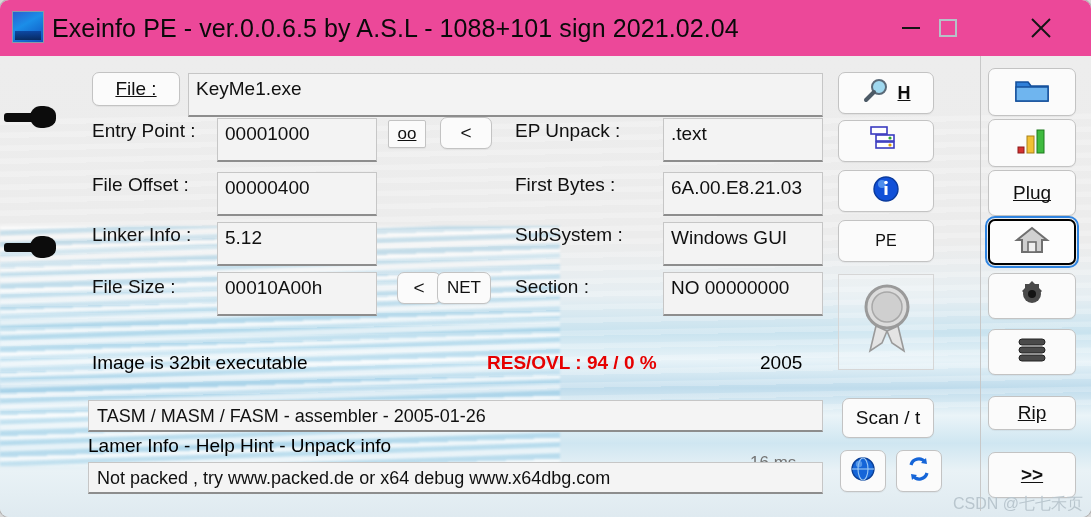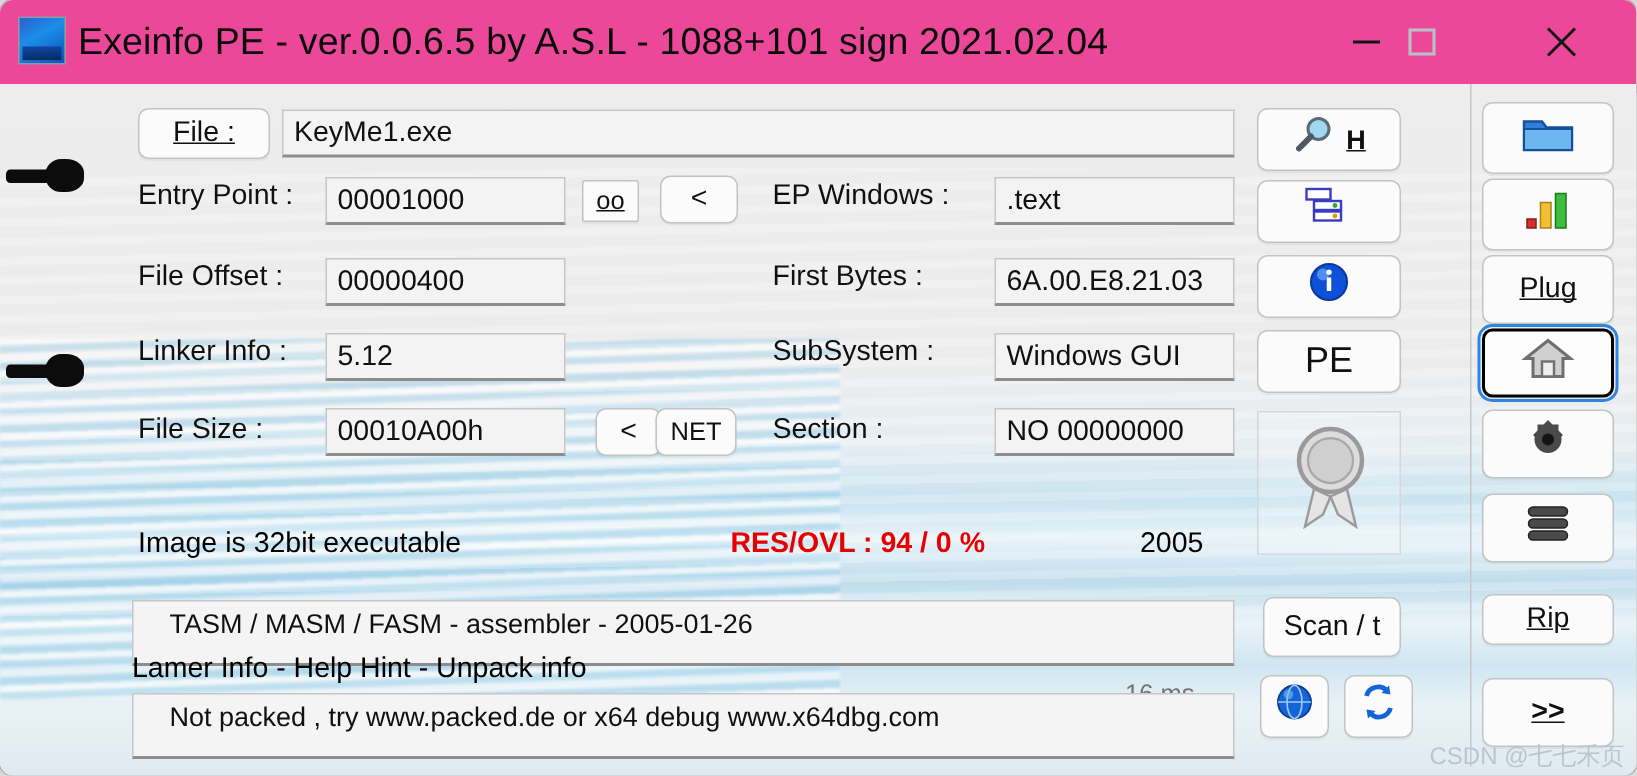--- a/index.html
+++ b/index.html
@@ -49,39 +49,39 @@
   .ptr:before{content:"";position:absolute;left:0;top:9px;width:38px;height:9px;
           background:#0c0c0c;border-radius:3px;}
   .ptr:after{content:"";position:absolute;left:26px;top:2px;width:26px;height:22px;
           background:#0c0c0c;border-radius:50% 55% 55% 50%/60% 50% 50% 60%;}
   #ptr-top{left:4px;top:104px;} #ptr-bottom{left:4px;top:234px;}
 
   
   .lbl{position:absolute;font-size:19px;color:#101010;white-space:nowrap;}
   .fld{position:absolute;background:#f3f3f3;border:1px solid #c6c6c6;
        border-bottom:2px solid #8d8d8d;box-sizing:border-box;
-       font-size:19px;color:#101010;padding:0 7px;line-height:30px;height:32px;
+       font-size:19px;color:#101010;padding:0 7px;line-height:30px;height:44px;
        overflow:hidden;white-space:nowrap;text-overflow:clip;}
   .btn{position:absolute;background:#fbfbfb;border:1px solid #c3c3c3;border-radius:7px;
        box-sizing:border-box;font-size:19px;color:#101010;text-align:center;
        display:flex;align-items:center;justify-content:center;cursor:default;
        box-shadow:0 1px 1px rgba(0,0,0,.05);}
   .btn.sq{border-radius:2px;}
   .btn.focus{border:2px solid #000;outline:2px solid #2f84e0;outline-offset:1px;background:#fdfdfd;}
   .u{text-decoration:underline;}
 
   
   .stat{position:absolute;font-size:19px;white-space:nowrap;}
   .red{color:#e60000;font-weight:bold;}
   .grey{color:#737373;margin-top:16px;}
 
   
   .infobox{position:absolute;background:#f4f4f4;border:1px solid #c6c6c6;
        border-bottom:2px solid #8d8d8d;box-sizing:border-box;
-       font-size:18px;color:#101010;padding:0 24px;line-height:30px;height:44px;
+       font-size:18px;color:#101010;padding:0 8px;line-height:30px;height:32px;
        overflow:hidden;white-space:nowrap;}
 
   .watermark{position:absolute;right:8px;bottom:2px;font-size:16px;color:#b9c6ce;
        white-space:nowrap;}
 </style>
 </head>
 <body>
 
 <div id="app">
  <div class="window">
@@ -120,21 +120,21 @@
   <div class="fld" style="left:188px;top:73px;width:635px;">KeyMe1.exe</div>
 
   <div class="lbl" style="left:92px;top:120px;">Entry Point :</div>
   <div class="fld" style="left:217px;top:118px;width:160px;">00001000</div>
   <div class="btn sq" style="left:388px;top:120px;width:38px;height:28px;font-size:17px;">
     <span class="u">oo</span>
   </div>
   <div class="btn" style="left:440px;top:117px;width:52px;height:32px;">
     <span>&lt;</span>
   </div>
-  <div class="lbl" style="left:515px;top:120px;">EP Windows :</div>
+  <div class="lbl" style="left:515px;top:120px;">EP Unpack :</div>
   <div class="fld" style="left:663px;top:118px;width:160px;">.text</div>
 
   <div class="lbl" style="left:92px;top:174px;">File Offset :</div>
   <div class="fld" style="left:217px;top:172px;width:160px;">00000400</div>
   <div class="lbl" style="left:515px;top:174px;">First Bytes :</div>
   <div class="fld" style="left:663px;top:172px;width:160px;">6A.00.E8.21.03</div>
 
   <div class="lbl" style="left:92px;top:224px;">Linker Info :</div>
   <div class="fld" style="left:217px;top:222px;width:160px;">5.12</div>
   <div class="lbl" style="left:515px;top:224px;">SubSystem :</div>
@@ -187,21 +187,21 @@
       <svg width="28" height="28" viewBox="0 0 28 28">
         <circle cx="14" cy="14" r="12" fill="#1050d8" stroke="#0a3a9c" stroke-width="1.4"></circle>
         <circle cx="10" cy="9" r="4" fill="#6aa8f5" opacity=".7"></circle>
         <rect x="12.5" y="11" width="3" height="9" fill="#fff"></rect>
             <circle cx="14" cy="7.5" r="1.8" fill="#fff"></circle>
       </svg>
     </span>
   </div>
 
   <div class="btn" style="left:838px;top:220px;width:96px;height:42px;">
-    <span style="font-size:24px;">PE</span>
+    <span style="font-size:16px;">PE</span>
   </div>
 
   <div style="position:absolute;left:838px;top:274px;width:96px;height:96px;border:1px solid #d6d6d6;box-sizing:border-box;background:rgba(255,255,255,.18);">
     <span>
       <svg width="70" height="82" viewBox="0 0 70 82" style="position:absolute;left:13px;top:4px;">
         <circle cx="35" cy="28" r="21" fill="#dcdcdc" stroke="#9a9a9a" stroke-width="3"></circle>
         <circle cx="35" cy="28" r="15" fill="#cfcfcf" stroke="#a8a8a8" stroke-width="1.5"></circle>
         <path d="M24 47 L18 72 L30 64 L35 52 Z" fill="#e4e4e4" stroke="#9a9a9a" stroke-width="1.6"></path>
         <path d="M46 47 L52 72 L40 64 L35 52 Z" fill="#e4e4e4" stroke="#9a9a9a" stroke-width="1.6"></path>
       </svg>

